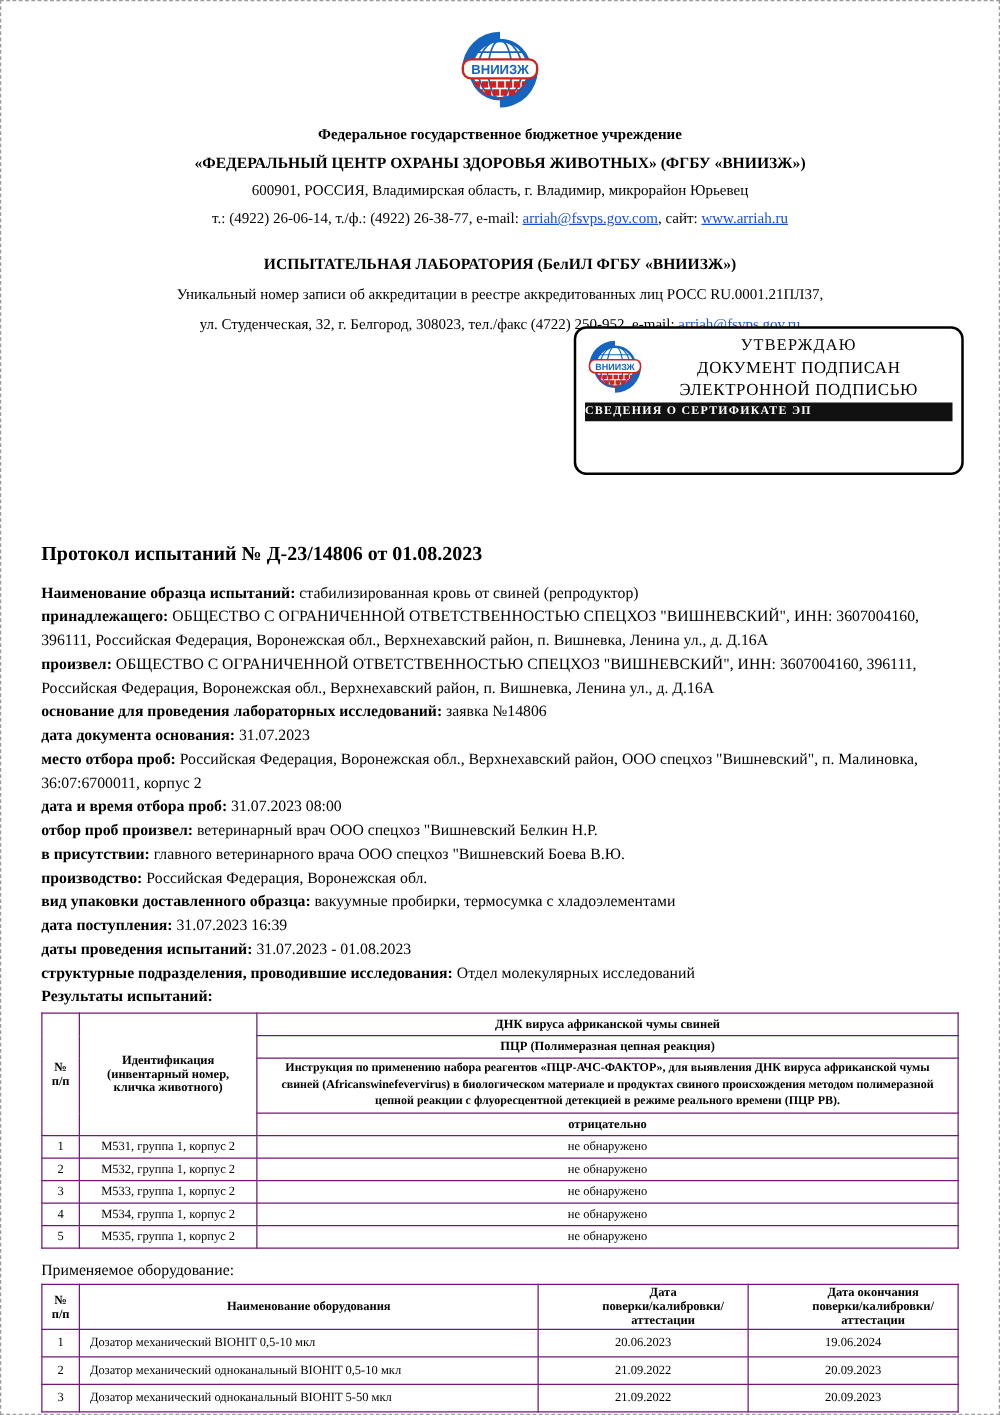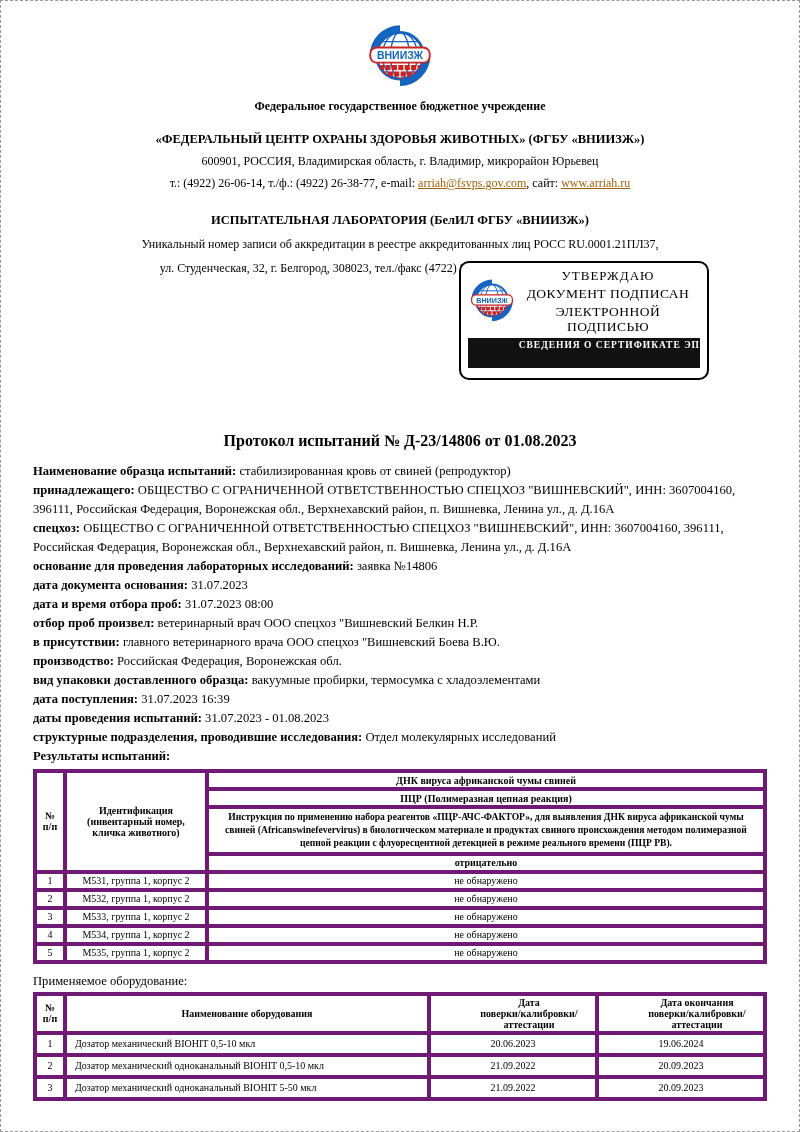--- a/index.html
+++ b/index.html
@@ -7,54 +7,54 @@
   .page {
     width:800px; height:1132px; position:relative; overflow:hidden;
     background:#fff; border:1px dashed #9a9a9a;
     font-family:"Liberation Serif","DejaVu Serif",serif;
     color:#000; padding:18px 32px 0 32px;
   }
   .center { text-align:center; }
   .agency { font-size:12px; font-weight:bold; margin:4px 0 2px 0; }
   .logo-wrap { width:72px; margin:4px auto 2px auto; }
   .org-type { font-size:12px; font-weight:bold; margin-top:2px; }
-  .org-name { font-size:12.5px; font-weight:bold; margin-top:18px; }
+  .org-name { font-size:12.5px; font-weight:bold; margin-top:8px; }
   .org-address { font-size:12px; margin-top:7px; }
   .contact { font-size:12px; margin-top:7px; }
-  a.doclink { color:#a16207; text-decoration:underline; cursor:pointer; }
+  a.doclink { color:#1d4ed8; text-decoration:underline; cursor:pointer; }
   .lab-title { font-size:12.5px; font-weight:bold; margin-top:22px; }
   .lab-accr { font-size:12px; margin-top:9px; }
   .lab-addr { font-size:12px; margin-top:9px; }
 
   .stamp {
-    position:absolute; left:458px; top:260px; width:250px; height:119px;
+    position:absolute; left:458px; top:260px; width:312px; height:119px;
     border:2.5px solid #000; border-radius:10px; background:#fff;
     padding:5px 7px 4px 7px;
   }
   .stamp-top { display:flex; align-items:center; }
   .stamp-logo { width:48px; flex:0 0 48px; margin-top:2px; }
   .stamp-txt { flex:1; text-align:center; }
   .stamp-approve { font-size:13px; letter-spacing:1px; }
   .stamp-signed { font-size:13.5px; letter-spacing:0.5px; line-height:1.15; margin-top:2px; }
   .stamp-bar {
-    background:#111; color:#fff; text-align:right;
+    background:#111; color:#fff; text-align:left;
     font-size:9.5px; font-weight:bold; letter-spacing:1px;
-    padding:2px 0 18px 0; margin-top:3px;
+    padding:2px 0 3px 0; margin-top:3px;
   }
   .stamp-lines { margin-top:3px; font-size:8.6px; line-height:1.32; }
 
-  .doc-title { font-size:16px; font-weight:bold; text-align:center; margin-top:4px; }
+  .doc-title { font-size:16px; font-weight:bold; margin-top:16px; }
   .title-spacer { height:152px; }
 
   .fields { margin-top:12px; font-size:12.6px; line-height:19px; }
   .fields p { margin:0; }
   .results-heading { font-weight:bold; }
 
   table { border-collapse:collapse; width:100%; }
-  td { border:4px solid #701a75; padding:1px 4px; vertical-align:middle; text-align:center; }
+  td { border:1px solid #701a75; padding:1px 4px; vertical-align:middle; text-align:center; }
   .res-table { margin-top:3px; font-size:10px; }
   .res-table .hd { font-weight:bold; }
   .res-table .instr { font-size:9.6px; line-height:1.35; padding:2px 8px; }
   .res-table tr { height:18px; }
   .res-table tr.instr-row { height:44px; }
   .col-num { width:30px; }
   .col-id  { width:142px; }
 
   .equip-heading { font-size:12.6px; margin-top:10px; }
   .eq-table { margin-top:3px; font-size:10px; }
@@ -138,23 +138,24 @@
     <div class="stamp-bar">СВЕДЕНИЯ О СЕРТИФИКАТЕ ЭП</div>
   </div>
 
   <div class="title-spacer"></div>
 
   <div class="doc-title">Протокол испытаний № Д-23/14806 от 01.08.2023</div>
 
   <div class="fields">
     <p><b>Наименование образца испытаний:</b> <span>стабилизированная кровь от свиней (репродуктор)</span></p>
     <p><b>принадлежащего:</b> <span>ОБЩЕСТВО С ОГРАНИЧЕННОЙ ОТВЕТСТВЕННОСТЬЮ СПЕЦХОЗ "ВИШНЕВСКИЙ", ИНН: 3607004160, 396111, Российская Федерация, Воронежская обл., Верхнехавский район, п. Вишневка, Ленина ул., д. Д.16А</span></p>
-    <p><b>спецхоз:</b> <span>ОБЩЕСТВО С ОГРАНИЧЕННОЙ ОТВЕТСТВЕННОСТЬЮ СПЕЦХОЗ "ВИШНЕВСКИЙ", ИНН: 3607004160, 396111, Российская Федерация, Воронежская обл., Верхнехавский район, п. Вишневка, Ленина ул., д. Д.16А</span></p>
+    <p><b>произвел:</b> <span>ОБЩЕСТВО С ОГРАНИЧЕННОЙ ОТВЕТСТВЕННОСТЬЮ СПЕЦХОЗ "ВИШНЕВСКИЙ", ИНН: 3607004160, 396111, Российская Федерация, Воронежская обл., Верхнехавский район, п. Вишневка, Ленина ул., д. Д.16А</span></p>
     <p><b>основание для проведения лабораторных исследований:</b> <span>заявка №14806</span></p>
     <p><b>дата документа основания:</b> <span>31.07.2023</span></p>
+    <p><b>место отбора проб:</b> <span>Российская Федерация, Воронежская обл., Верхнехавский район, ООО спецхоз "Вишневский", п. Малиновка, 36:07:6700011, корпус 2</span></p>
     <p><b>дата и время отбора проб:</b> <span>31.07.2023 08:00</span></p>
     <p><b>отбор проб произвел:</b> <span>ветеринарный врач ООО спецхоз "Вишневский Белкин Н.Р.</span></p>
     <p><b>в присутствии:</b> <span>главного ветеринарного врача ООО спецхоз "Вишневский Боева В.Ю.</span></p>
     <p><b>производство:</b> <span>Российская Федерация, Воронежская обл.</span></p>
     <p><b>вид упаковки доставленного образца:</b> <span>вакуумные пробирки, термосумка с хладоэлементами</span></p>
     <p><b>дата поступления:</b> <span>31.07.2023 16:39</span></p>
     <p><b>даты проведения испытаний:</b> <span>31.07.2023 - 01.08.2023</span></p>
     <p><b>структурные подразделения, проводившие исследования:</b> <span>Отдел молекулярных исследований</span></p>
     <p class="results-heading">Результаты испытаний:</p>
   </div>

